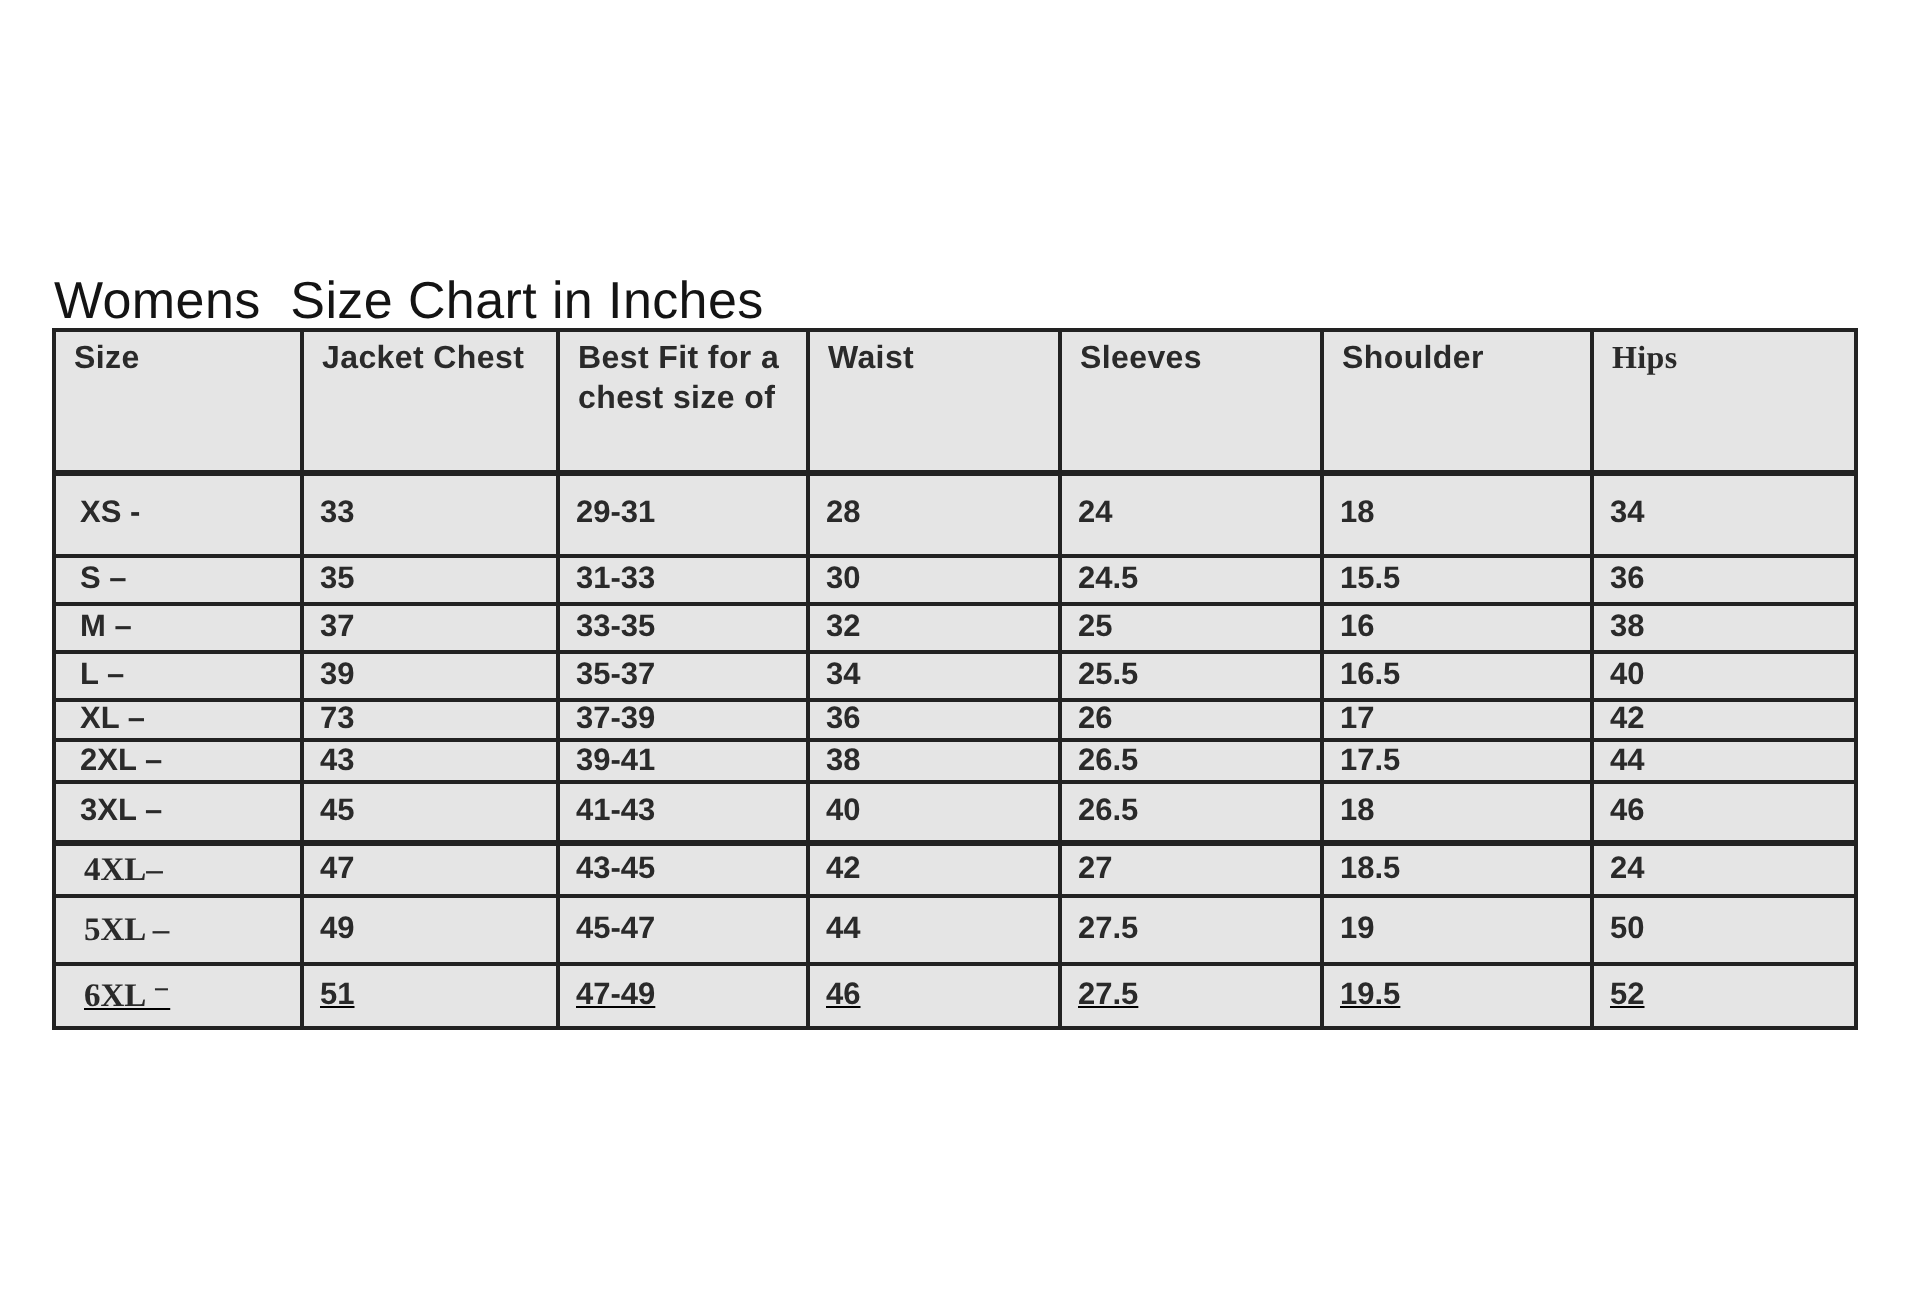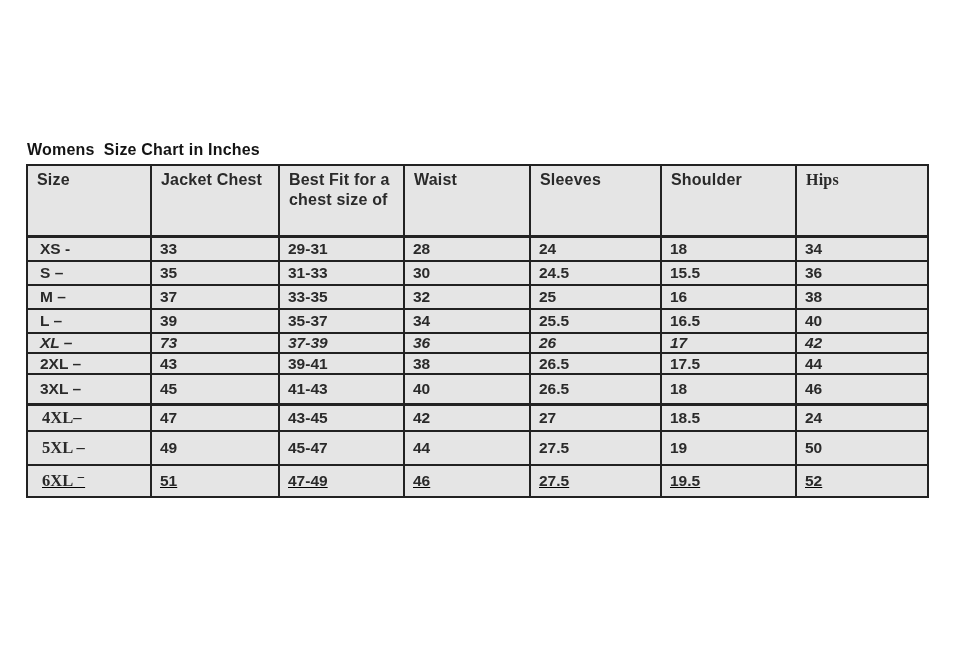--- a/index.html
+++ b/index.html
@@ -13,23 +13,23 @@
     height: 653px;
     background: #ffffff;
     overflow: hidden;
     font-family: "Liberation Sans", "DejaVu Sans", sans-serif;
   }
   .title {
     position: absolute;
     left: 27px;
     top: 138px;
     margin: 0;
-    font-size: 16px;
+    font-size: 26px;
     line-height: 24px;
-    font-weight: bold;
+    font-weight: normal;
     color: #141414;
     letter-spacing: 0.2px;
     white-space: pre; 
   }
   table.size-chart {
     position: absolute;
     left: 26px;
     top: 164px;
     border-collapse: collapse;
     table-layout: fixed;
@@ -96,21 +96,21 @@
           <th>Size</th>
           <th>Jacket Chest</th>
           <th>Best Fit for a chest size of</th>
           <th>Waist</th>
           <th>Sleeves</th>
           <th>Shoulder</th>
           <th class="serif">Hips</th>
         </tr>
     </thead>
     <tbody>
-        <tr style="height: 25px;">
+        <tr style="height: 42px;">
           <td class="size-col">XS -</td>
           <td>33</td>
           <td>29-31</td>
           <td>28</td>
           <td>24</td>
           <td>18</td>
           <td>34</td>
         </tr>
         <tr style="height: 24px;">
           <td class="size-col">S –</td>
@@ -132,21 +132,21 @@
         </tr>
         <tr style="height: 24px;">
           <td class="size-col">L –</td>
           <td>39</td>
           <td>35-37</td>
           <td>34</td>
           <td>25.5</td>
           <td>16.5</td>
           <td>40</td>
         </tr>
-        <tr style="height: 15px; font-style: italic;">
+        <tr style="height: 15px;">
           <td class="size-col">XL –</td>
           <td>73</td>
           <td>37-39</td>
           <td>36</td>
           <td>26</td>
           <td>17</td>
           <td>42</td>
         </tr>
         <tr style="height: 21px;">
           <td class="size-col">2XL –</td>

